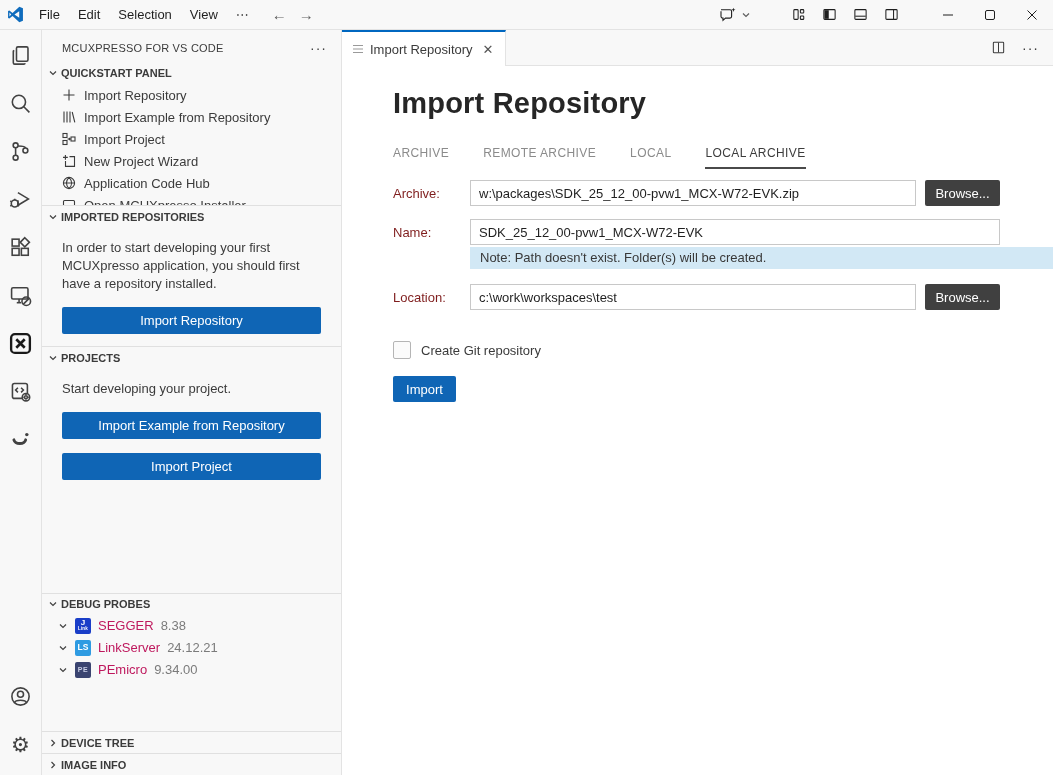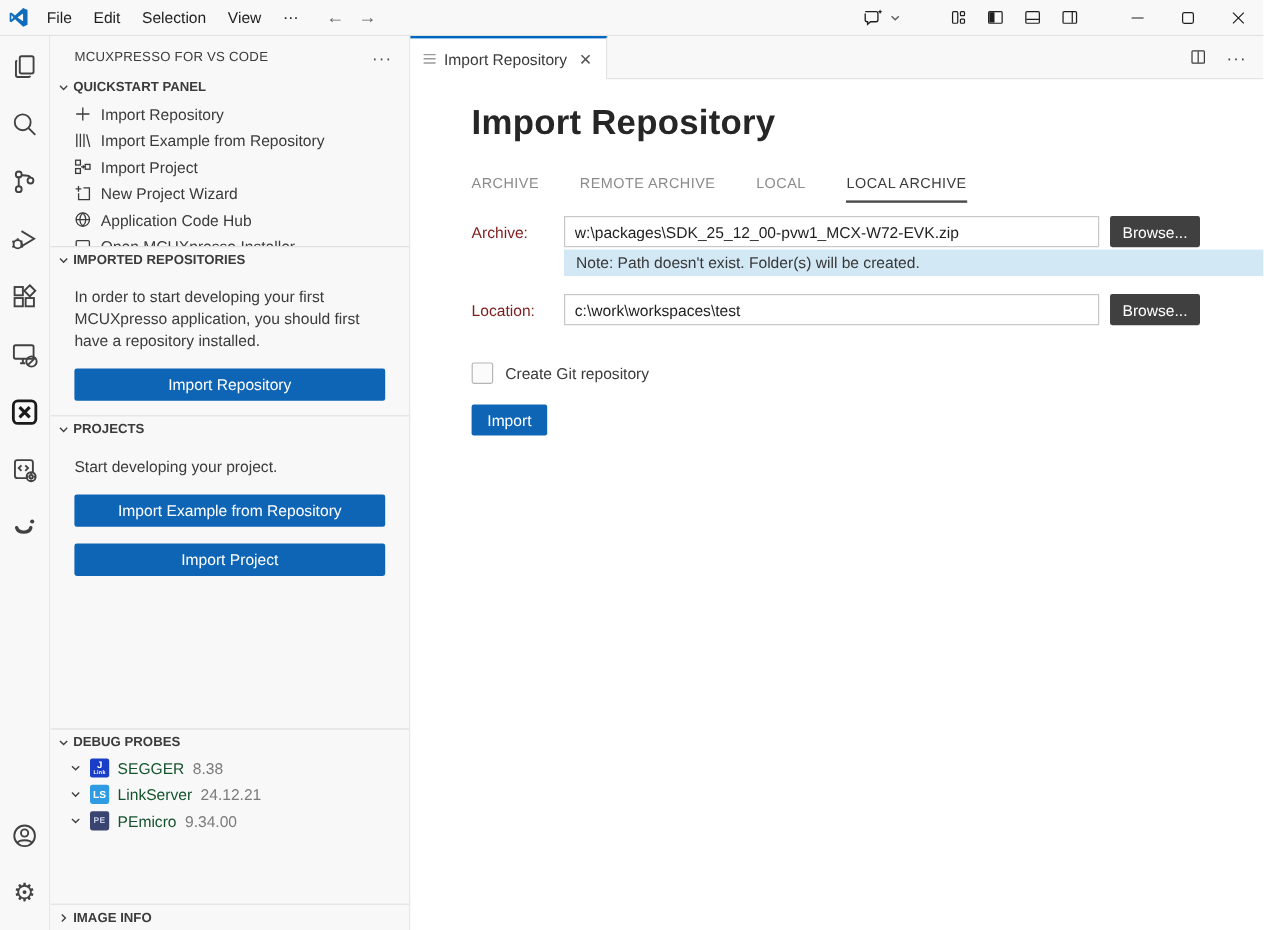--- a/index.html
+++ b/index.html
@@ -57,21 +57,21 @@
   .probe-row { height:22px; display:flex; align-items:center; padding-left:13px; font-size:13px;
                cursor:pointer; flex:0 0 auto; }
   .probe-row .chev { width:16px; height:16px; display:flex; align-items:center; justify-content:center; margin-right:4px; }
   .probe-ic { width:16px; height:16px; border-radius:2px; margin-right:7px; color:#fff;
               display:flex; flex-direction:column; align-items:center; justify-content:center;
               font-weight:bold; line-height:1; overflow:hidden; }
   .ic-segger { background:#1a3ec8; }
   .ic-segger .t1 { font-size:8px; } .ic-segger .t2 { font-size:4.5px; letter-spacing:0.2px; }
   .ic-linkserver { background:#2e9be2; font-size:8.5px; }
   .ic-pemicro { background:#3a4470; color:#c9cee6; font-size:7px; letter-spacing:0.5px; }
-  .probe-name { color:#14532d; }
+  .probe-name { color:#be185d; }
   .probe-ver { color:#7b7b7b; margin-left:7px; }
   .bottom-sec { height:22px; display:flex; align-items:center; font-size:11px; font-weight:bold;
                 color:#3b3b3b; padding-left:3px; border-top:1px solid #e0e0e0; cursor:pointer; flex:0 0 auto; }
   .bottom-sec .chev { width:16px; height:16px; display:flex; align-items:center; justify-content:center; }
 
   
   .editor { flex:1; display:flex; flex-direction:column; background:#fff; min-width:0; }
   .tabbar { height:36px; background:#f8f8f8; display:flex; align-items:stretch; flex:0 0 auto; }
   .tab { width:164px; background:#fff; border-top:2px solid #0067c0; border-right:1px solid #e3e3e3;
          display:flex; align-items:center; padding:0 8px 0 10px; font-size:13px; color:#3b3b3b;
@@ -397,20 +397,28 @@
     </div>
 
     <div class="spacer-b"></div>
 
     <div class="bottom-sec">
       <span class="chev">
           <svg width="10" height="10" viewBox="0 0 10 10" fill="none" stroke="#424242" stroke-width="1.2">
             <path d="M3.5 2 6.5 5 3.5 8"></path>
           </svg>
         </span>
+      <span>DEVICE TREE</span>
+    </div>
+    <div class="bottom-sec">
+      <span class="chev">
+          <svg width="10" height="10" viewBox="0 0 10 10" fill="none" stroke="#424242" stroke-width="1.2">
+            <path d="M3.5 2 6.5 5 3.5 8"></path>
+          </svg>
+        </span>
       <span>IMAGE INFO</span>
     </div>
   </div>
 
   <div class="editor">
     <div class="tabbar">
       <div class="tab">
         <svg width="12" height="10" viewBox="0 0 12 10" stroke="#9a9a9a" stroke-width="1.2">
             <path d="M1 1.5h10 M1 5h10 M1 8.5h10"></path>
           </svg>
@@ -435,20 +443,24 @@
         <div class="pt-tab">LOCAL</div>
         <div class="pt-tab active">LOCAL ARCHIVE</div>
       </div>
 
       <div class="form">
         <div class="frow">
           <span class="flabel">Archive:</span>
           <input class="finput w-short" value="w:\packages\SDK_25_12_00-pvw1_MCX-W72-EVK.zip" style="">
           <button class="browse-btn">Browse...</button>
         </div>
+        <div class="frow mt-row">
+          <span class="flabel">Name:</span>
+          <input class="finput w-long" value="SDK_25_12_00-pvw1_MCX-W72-EVK" style="">
+        </div>
         <div class="note">Note: Path doesn't exist. Folder(s) will be created.</div>
         <div class="frow loc-row">
           <span class="flabel">Location:</span>
           <input class="finput w-short" value="c:\work\workspaces\test" style="">
           <button class="browse-btn">Browse...</button>
         </div>
         <div class="check-row">
           <div class="checkbox"></div>
           <span class="check-label">Create Git repository</span>
         </div>

